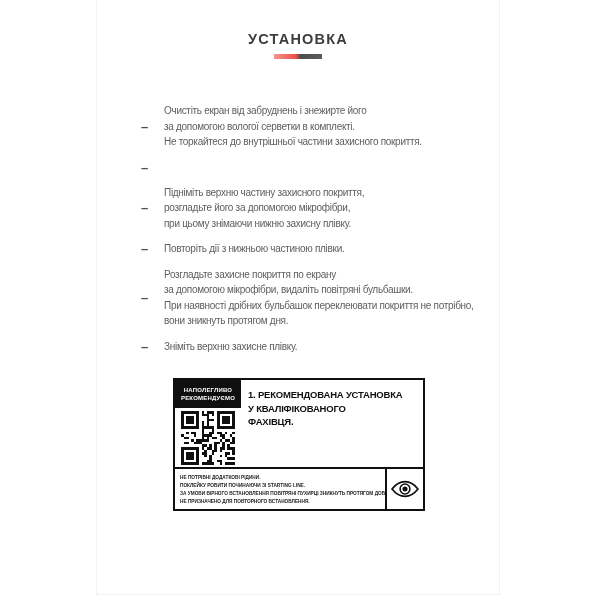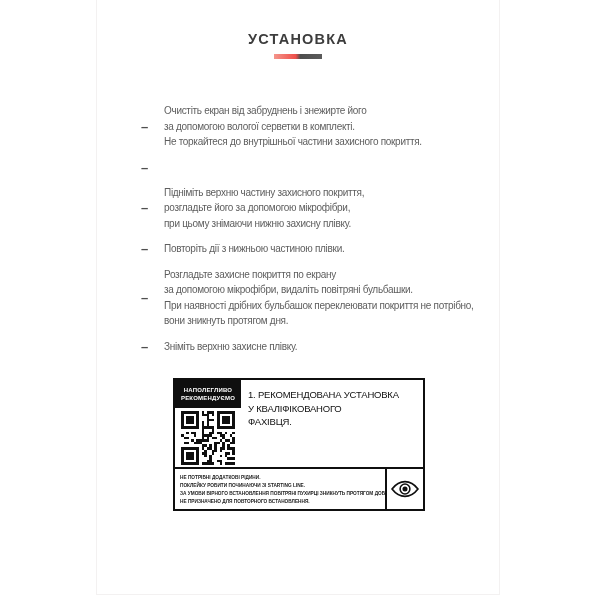--- a/index.html
+++ b/index.html
@@ -40,21 +40,21 @@
   .box-left{width:66px;flex-shrink:0;display:flex;flex-direction:column;align-items:center;}
   .box-header{
     align-self:stretch;background:#0f0f0f;color:#ffffff;
     font-size:6px;font-weight:bold;text-align:center;line-height:8px;
     padding:6px 1px 6px;white-space:pre-line;letter-spacing:0.2px;
   }
   .qr{width:54px;height:54px;margin:3px 0 2px;}
   .qr svg{width:54px;height:54px;display:block;shape-rendering:crispEdges;}
   .box-right{flex:1;padding:8px 3px 4px 7px;}
   .box-item{
-    font-weight:normal;font-size:9.5px;line-height:13.5px;letter-spacing:-0.2px;
+    font-weight:bold;font-size:9.5px;line-height:13.5px;letter-spacing:-0.2px;
     color:#0f0f0f;white-space:pre-line;margin:0 0 10px;
   }
   .box-bottom{border-top:2px solid #0f0f0f;display:flex;}
   .footnotes{flex:1;padding:4px 2px 4px 5px;overflow:hidden;}
   .footnote{
     font-size:5px;line-height:8px;font-weight:bold;color:#1c1c1c;
     white-space:pre;transform:scaleX(0.95);transform-origin:0 50%;
   }
   .eye-cell{
     width:36px;flex-shrink:0;border-left:2px solid #0f0f0f;

